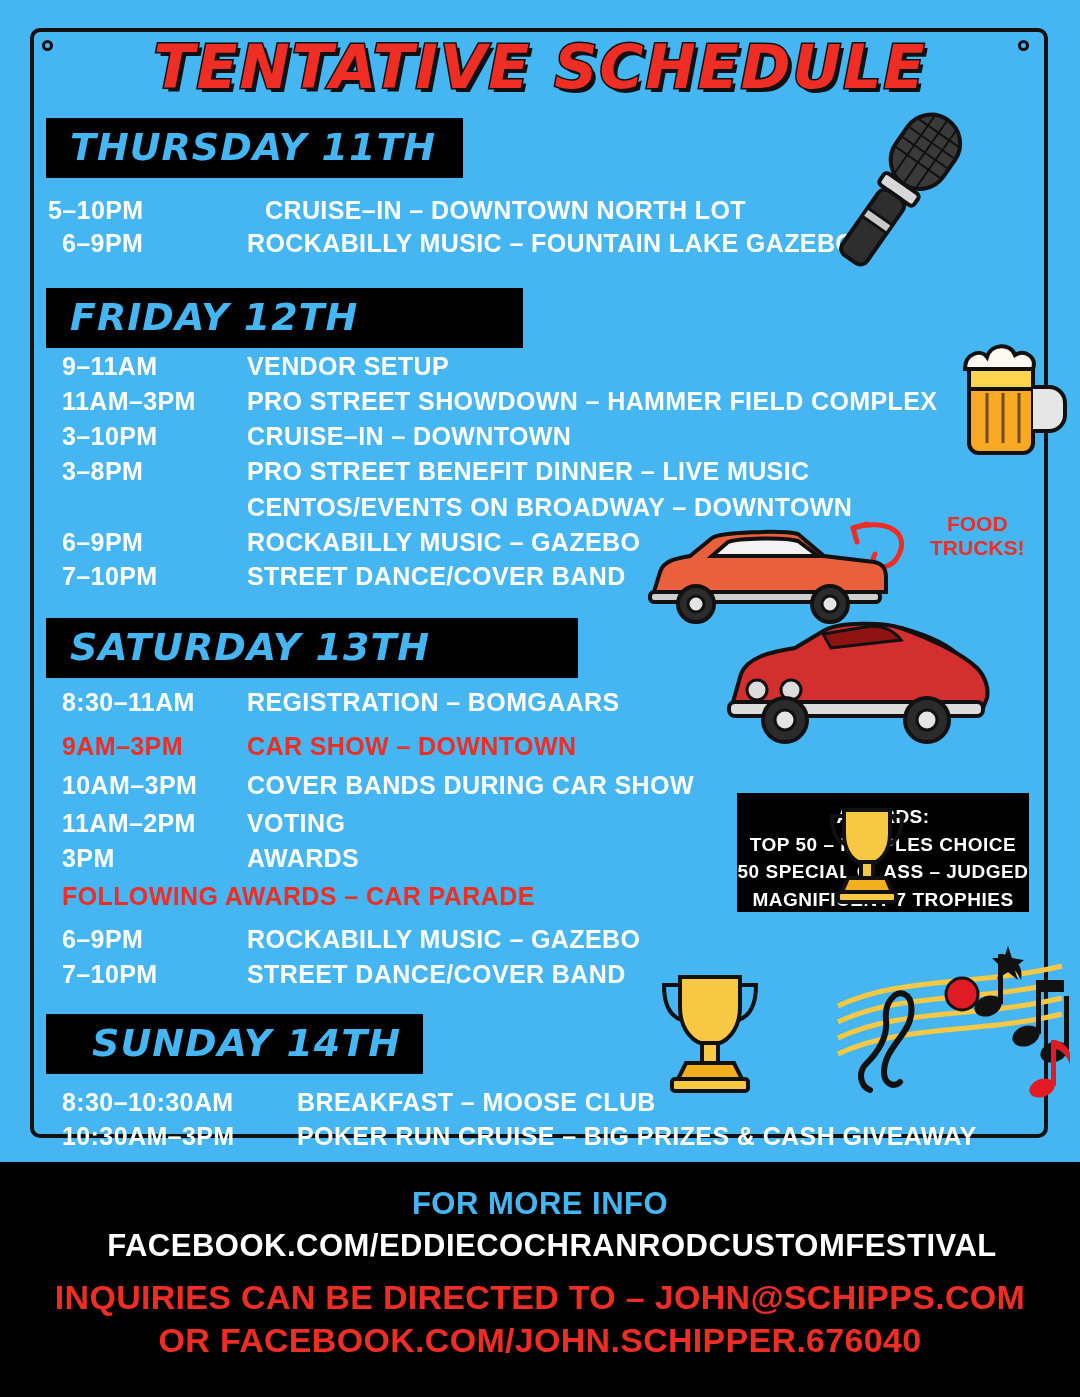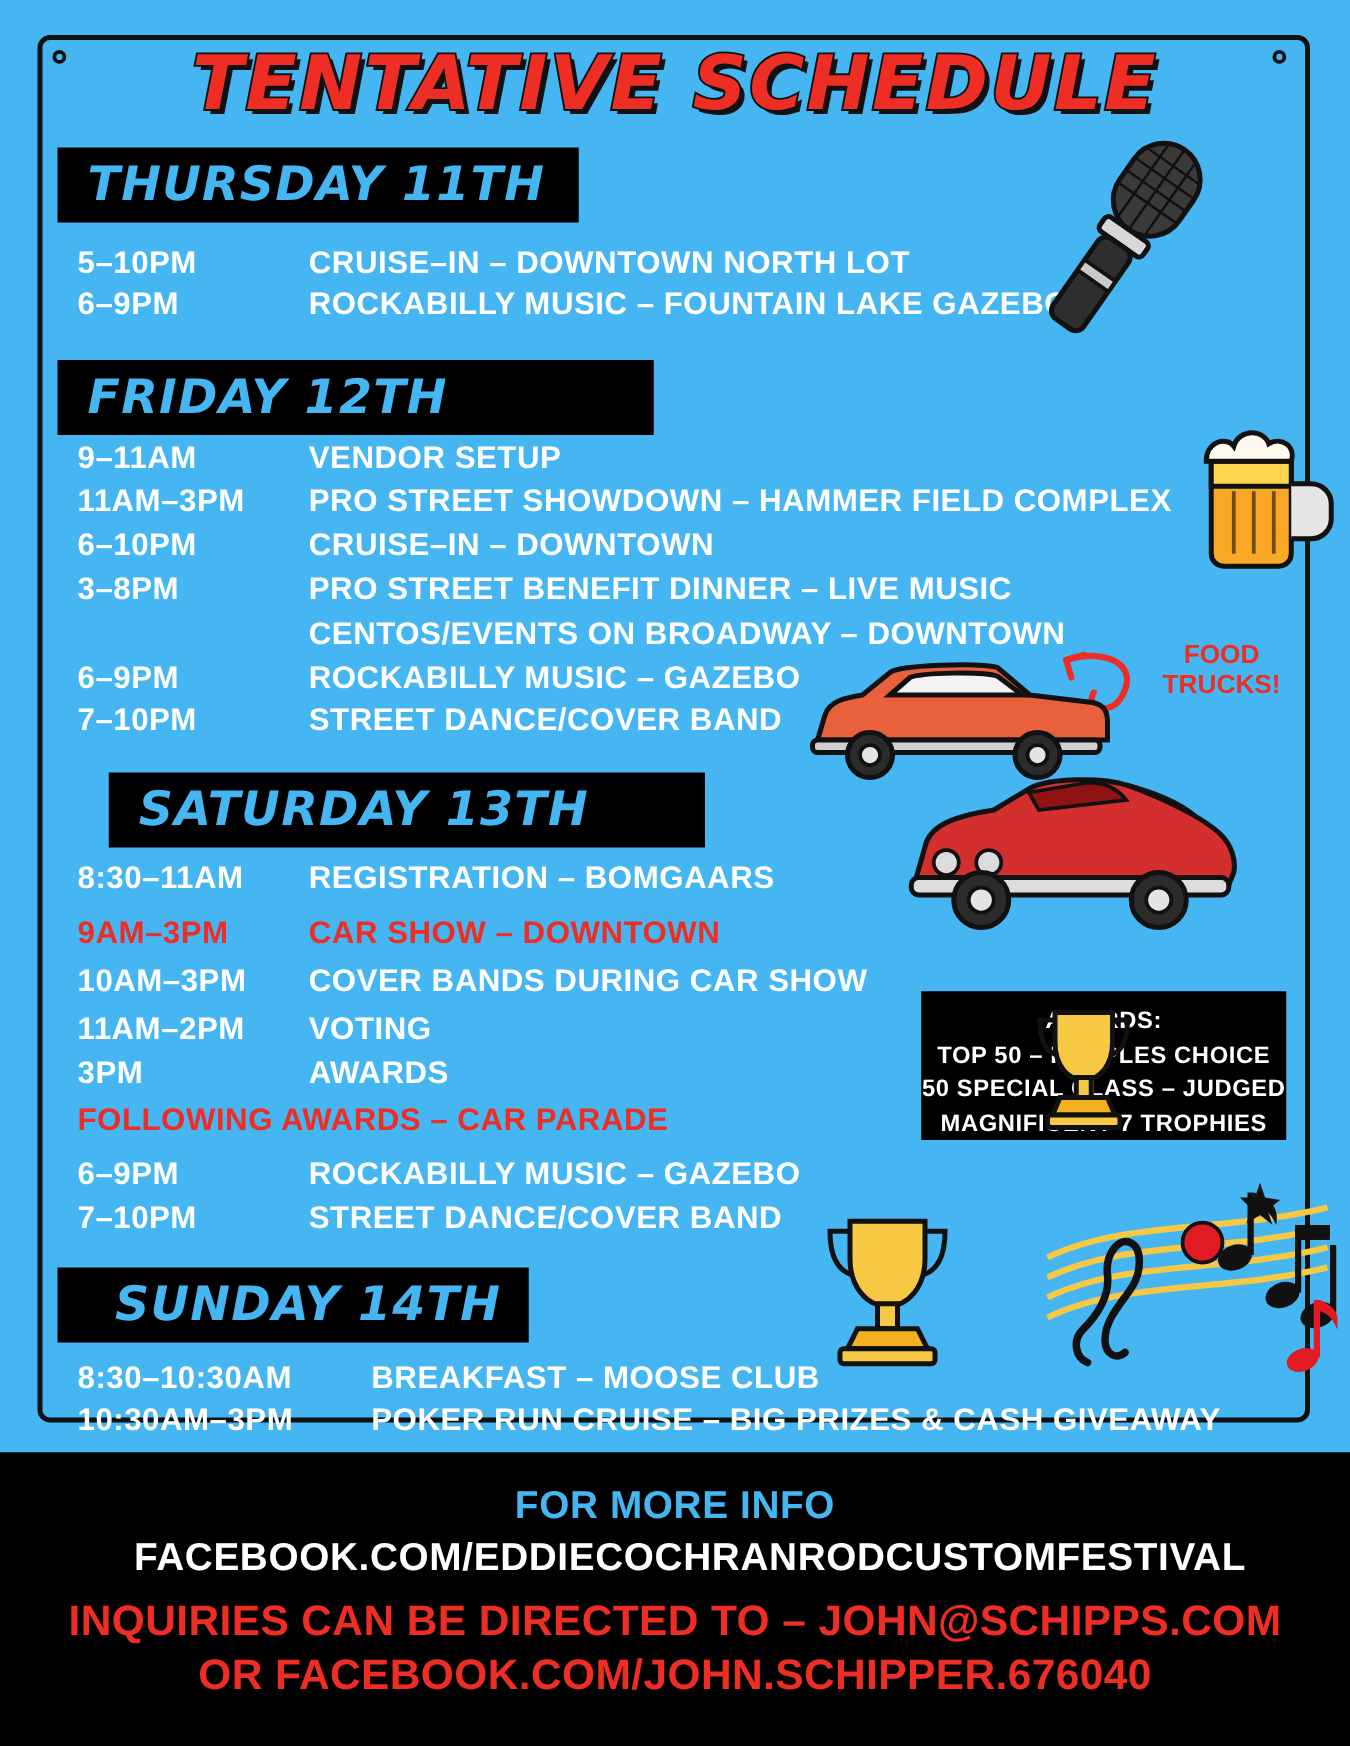--- a/index.html
+++ b/index.html
@@ -198,60 +198,60 @@
 <div class="poster">
 
   <div class="blue-panel"></div>
   <div class="frame"></div>
   <div class="screw tl"></div>
   <div class="screw tr"></div>
 
   <div class="title">TENTATIVE SCHEDULE</div>
 
   <div class="day-bar" style="left:46px; top:118px; width:417px;">THURSDAY 11TH</div>
-  <div class="row" style="left:62px; top:196px;">
+  <div class="row" style="left:48px; top:196px;gap:32px;">
     <span class="time">5–10PM</span>
     <span class="desc">CRUISE–IN – DOWNTOWN NORTH LOT</span>
   </div>
   <div class="row" style="left:62px; top:229px;">
     <span class="time">6–9PM</span>
     <span class="desc">ROCKABILLY MUSIC – FOUNTAIN LAKE GAZEBO</span>
   </div>
 
   <div class="day-bar" style="left:46px; top:288px; width:477px;">FRIDAY 12TH</div>
   <div class="row" style="left:62px; top:352px;">
     <span class="time">9–11AM</span>
     <span class="desc">VENDOR SETUP</span>
   </div>
   <div class="row" style="left:62px; top:387px;">
     <span class="time">11AM–3PM</span>
     <span class="desc">PRO STREET SHOWDOWN – HAMMER FIELD COMPLEX</span>
   </div>
   <div class="row" style="left:62px; top:422px;">
-    <span class="time">6–10PM</span>
+    <span class="time">3–10PM</span>
     <span class="desc">CRUISE–IN – DOWNTOWN</span>
   </div>
   <div class="row" style="left:62px; top:457px;">
     <span class="time">3–8PM</span>
     <span class="desc">PRO STREET BENEFIT DINNER – LIVE MUSIC</span>
   </div>
   <div class="row" style="left:62px; top:493px;">
     <span class="time"></span>
     <span class="desc">CENTOS/EVENTS ON BROADWAY – DOWNTOWN</span>
   </div>
   <div class="row" style="left:62px; top:528px;">
     <span class="time">6–9PM</span>
     <span class="desc">ROCKABILLY MUSIC – GAZEBO</span>
   </div>
   <div class="row" style="left:62px; top:562px;">
     <span class="time">7–10PM</span>
     <span class="desc">STREET DANCE/COVER BAND</span>
   </div>
 
-  <div class="day-bar" style="left:46px; top:618px; width:477px;margin-left:41px;">SATURDAY 13TH</div>
+  <div class="day-bar" style="left:46px; top:618px; width:532px;">SATURDAY 13TH</div>
   <div class="row" style="left:62px; top:688px;">
     <span class="time">8:30–11AM</span>
     <span class="desc">REGISTRATION – BOMGAARS</span>
   </div>
   <div class="row red" style="left:62px; top:732px;">
     <span class="time">9AM–3PM</span>
     <span class="desc">CAR SHOW – DOWNTOWN</span>
   </div>
   <div class="row" style="left:62px; top:771px;">
     <span class="time">10AM–3PM</span>

